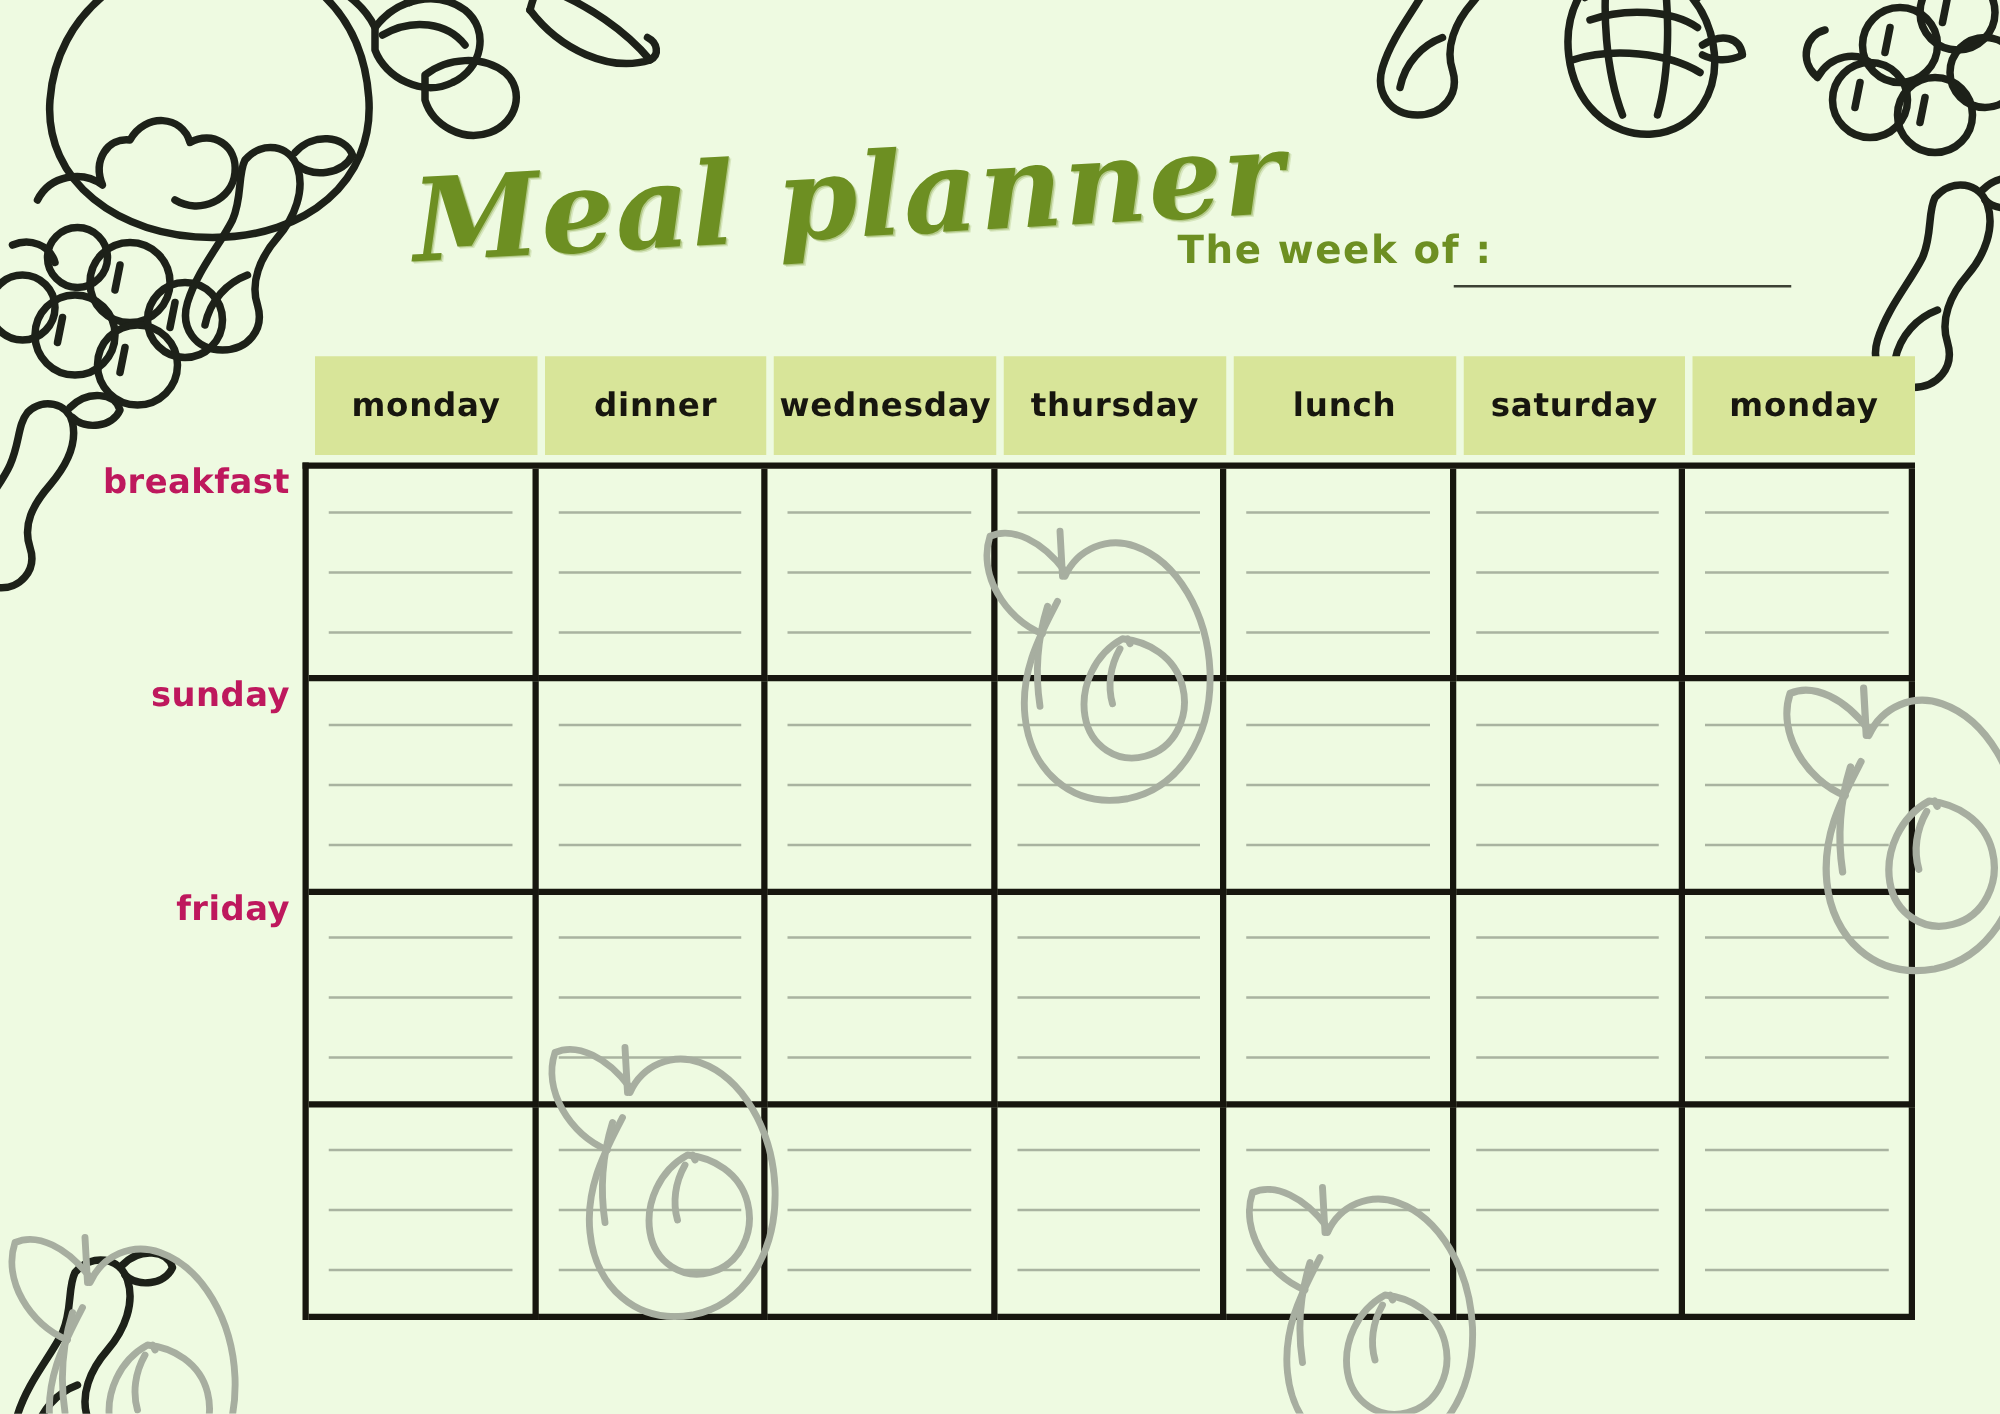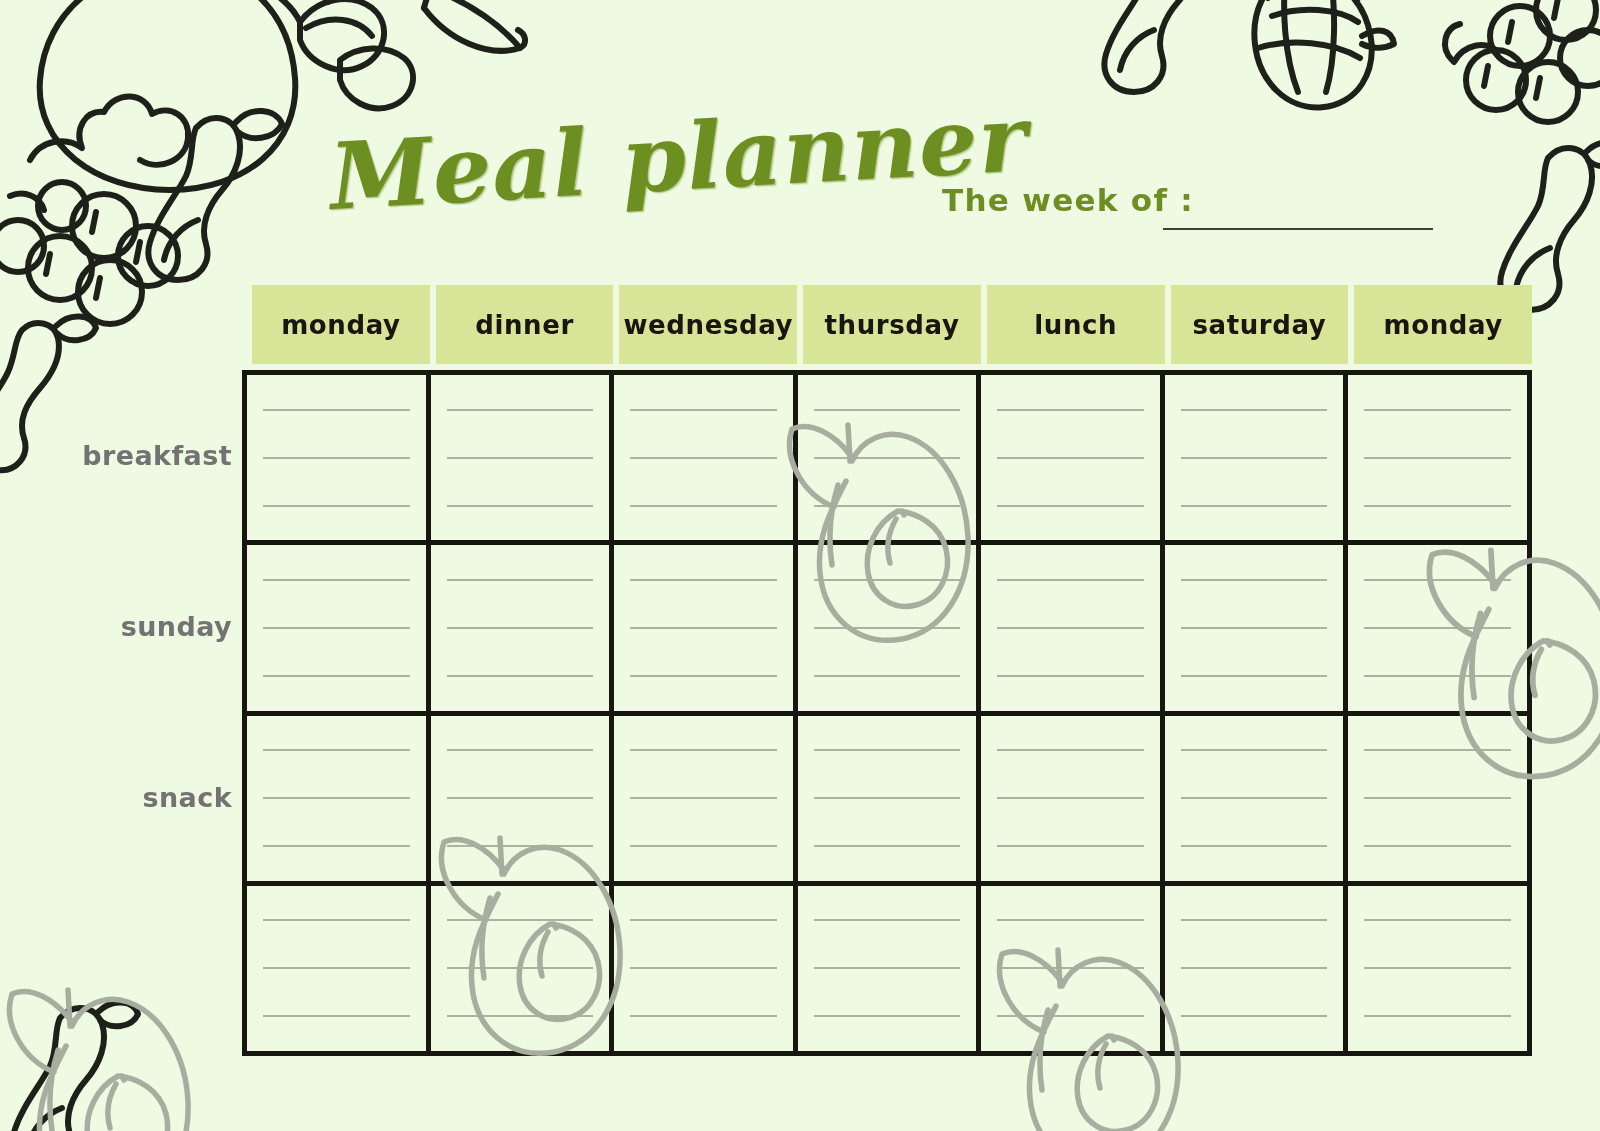--- a/index.html
+++ b/index.html
@@ -117,23 +117,22 @@
     width: 192px;
     height: 686px;
     z-index: 4;
   }
   .row-label {
     position: absolute;
     right: 0;
     width: 192px;
     height: 171px;
     display: flex;
-    align-items: center;
     justify-content: flex-end;
-    color: #737373;
+    color: #be185d;
     font-family: "DejaVu Sans", sans-serif;
     font-weight: 700;
     font-size: 27px;
     letter-spacing: .4px;
     white-space: nowrap;
   }
 
   
   .planner-grid {
     position: absolute;
@@ -290,21 +289,21 @@
   </div>
 
   <div class="row-labels">
     <div class="row-label" style="top:0px">
       <span>breakfast</span>
     </div>
     <div class="row-label" style="top:171px">
       <span>sunday</span>
     </div>
     <div class="row-label" style="top:342px">
-      <span>snack</span>
+      <span>friday</span>
     </div>
   </div>
 
   <div class="planner-grid" id="grid">
       <div class="grid-cell">
         <div class="write-line"></div>
         <div class="write-line"></div>
         <div class="write-line"></div>
       </div>
       <div class="grid-cell">

